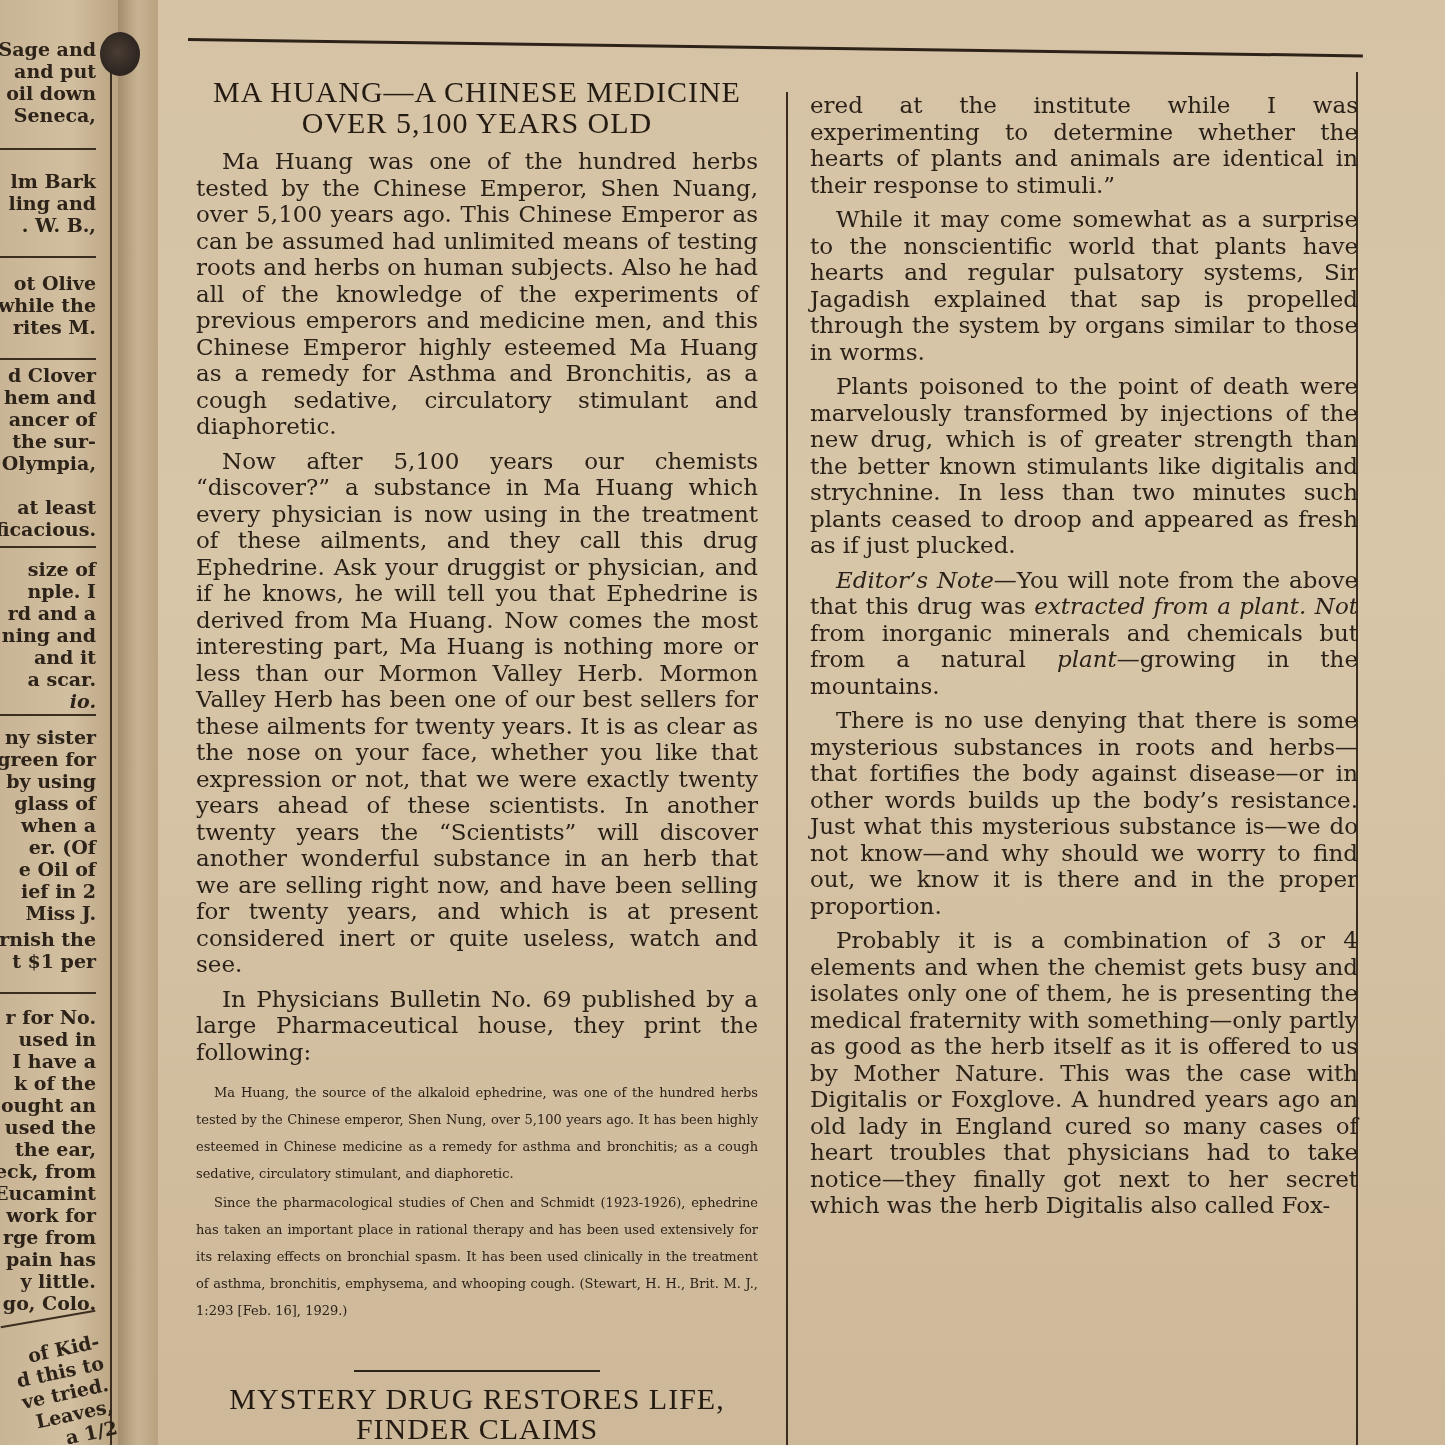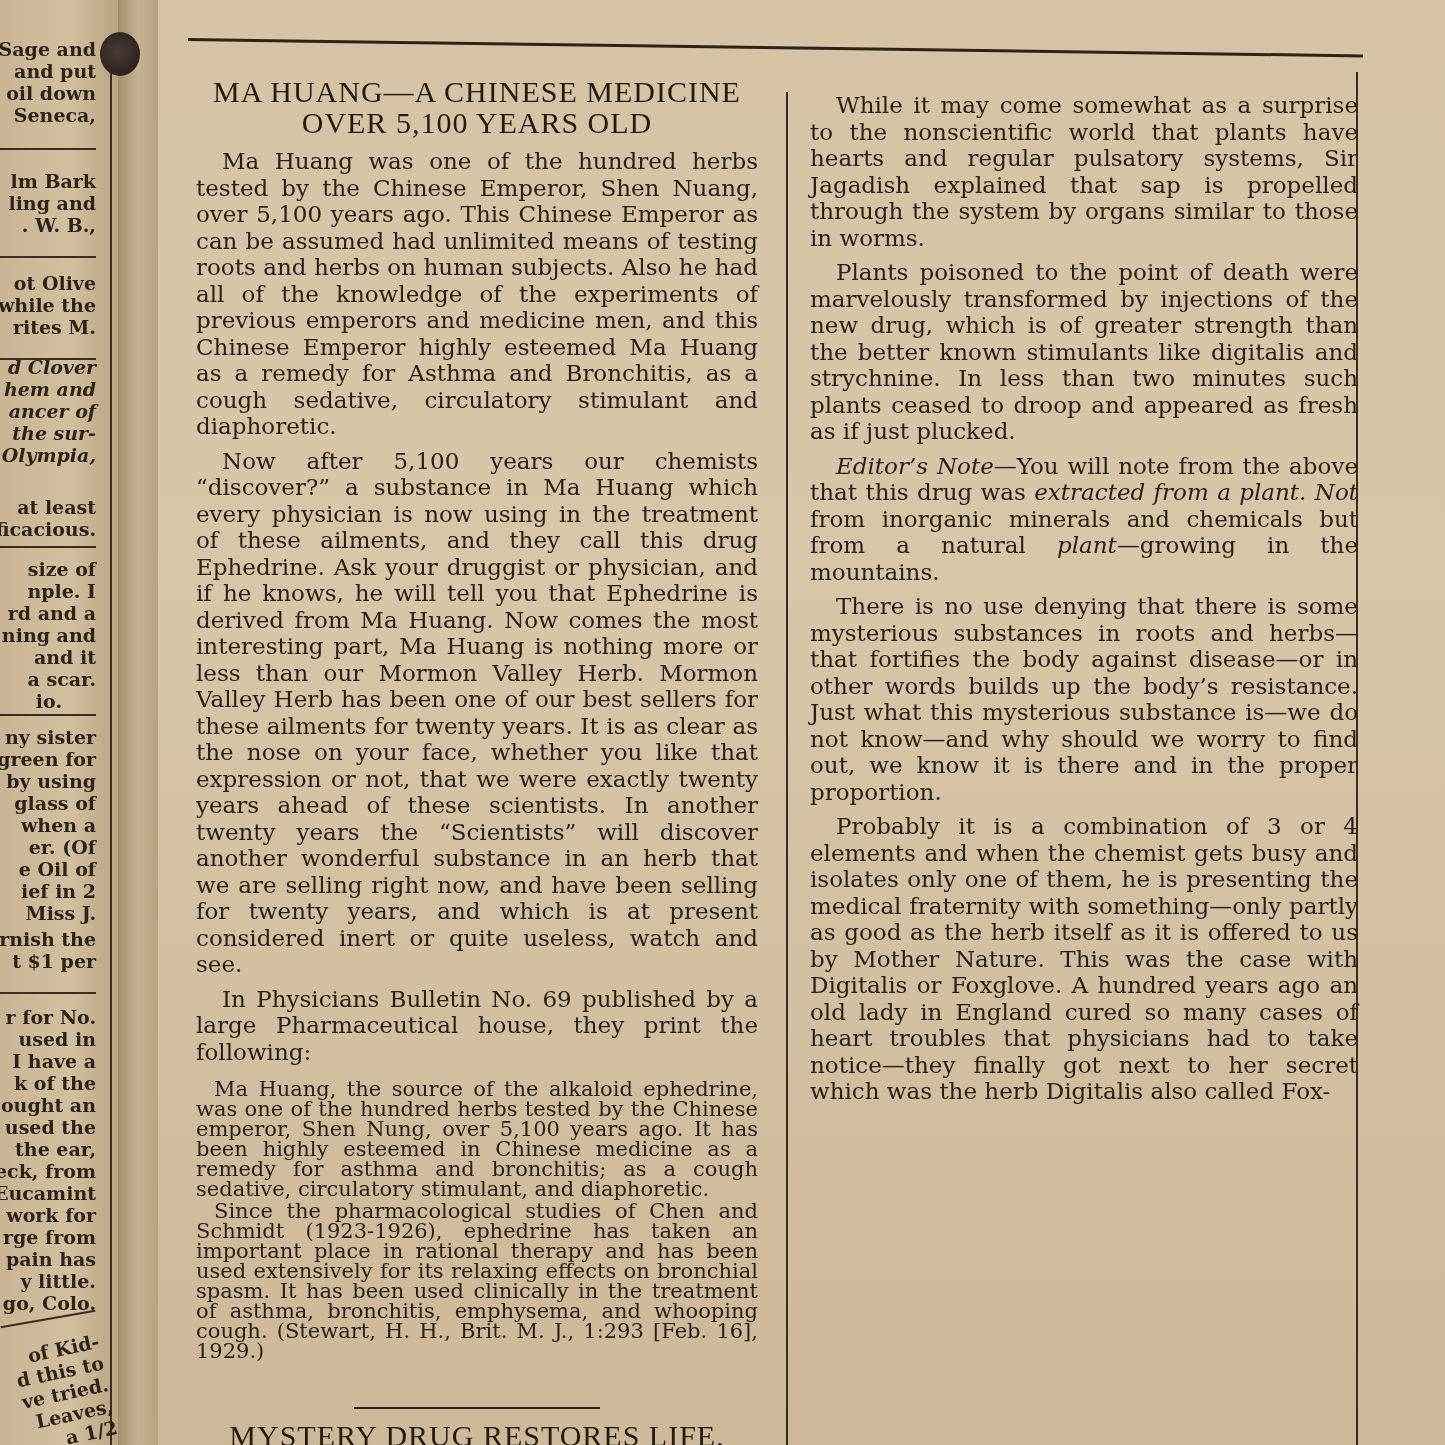--- a/index.html
+++ b/index.html
@@ -37,21 +37,21 @@
     font-family:"DejaVu Serif", serif; color:#2a2118;
   }
   .col p { margin:0 0 8px 0; text-indent:26px; hyphens:none; }
   .col p.noindent { text-indent:0; }
   .col1 { left:38px; top:76px; width:562px; }
   .col2 { left:652px; top:92px; width:548px; }
   .headline {
     text-align:center; font-family:"Liberation Serif", serif; font-size:30px; line-height:31px;
     letter-spacing:1px; margin:0 0 10px 0; font-weight:normal; color:#241b12;
   }
-  .quote { font-size:21px; line-height:20px; margin-top:14px; }
+  .quote { font-size:13px; line-height:27px; margin-top:14px; }
   .quote p { margin:0 0 2px 0; text-indent:18px; }
   .sep { width:246px; height:2px; background:#2e2319; margin:46px auto 12px auto; }
   .sub-headline {
     text-align:center; font-family:"Liberation Serif", serif; font-size:30px; line-height:30px;
     letter-spacing:1px; color:#241b12;
   }
   em { font-style:italic;margin-top:20px; }
 </style>
 </head>
 <body>
@@ -74,42 +74,42 @@
   </div>
   <div class="left-divider" style="top:256px;"></div>
 
   <div class="left-snippet" style="top:272px;">
     <div>ot Olive</div>
     <div>while the</div>
     <div>rites M.</div>
   </div>
   <div class="left-divider" style="top:358px;"></div>
 
-  <div class="left-snippet" style="top:356px;font-style:italic;">
+  <div class="left-snippet" style="top:364px;">
     <div>d Clover</div>
     <div>hem and</div>
     <div>ancer of</div>
     <div>the sur-</div>
     <div>Olympia,</div>
   </div>
 
   <div class="left-snippet" style="top:496px;">
     <div>at least</div>
     <div>ficacious.</div>
   </div>
   <div class="left-divider" style="top:546px;"></div>
 
   <div class="left-snippet" style="top:558px;">
     <div>size of</div>
     <div>nple. I</div>
     <div>rd and a</div>
     <div>ning and</div>
     <div>and it</div>
     <div>a scar.</div>
-    <div style="text-align:center;padding-left:0;">io.</div>
+    <div style="text-align:right;padding-left:0;font-style:italic;">io.</div>
   </div>
   <div class="left-divider" style="top:714px;"></div>
 
   <div class="left-snippet" style="top:726px;">
     <div>ny sister</div>
     <div>green for</div>
     <div>by using</div>
     <div>glass of</div>
     <div>when a</div>
     <div>er. (Of</div>
@@ -167,19 +167,20 @@
     <p>In Physicians Bulletin No. 69 published by a large Pharmaceutical house, they print the following:</p>
     <div class="quote">
       <p>Ma Huang, the source of the alkaloid ephedrine, was one of the hundred herbs tested by the Chinese emperor, Shen Nung, over 5,100 years ago. It has been highly esteemed in Chinese medicine as a remedy for asthma and bronchitis; as a cough sedative, circulatory stimulant, and diaphoretic.</p>
       <p>Since the pharmacological studies of Chen and Schmidt (1923-1926), ephedrine has taken an important place in rational therapy and has been used extensively for its relaxing effects on bronchial spasm. It has been used clinically in the treatment of asthma, bronchitis, emphysema, and whooping cough. (Stewart, H. H., Brit. M. J., 1:293 [Feb. 16], 1929.)</p>
     </div>
     <div class="sep"></div>
     <div class="sub-headline">MYSTERY DRUG RESTORES LIFE, FINDER CLAIMS</div>
   </div>
 
   <div class="col col2">
+    <p class="noindent">ered at the institute while I was experimenting to determine whether the hearts of plants and animals are identical in their response to stimuli.”</p>
     <p>While it may come somewhat as a surprise to the nonscientific world that plants have hearts and regular pulsatory systems, Sir Jagadish explained that sap is propelled through the system by organs similar to those in worms.</p>
     <p>Plants poisoned to the point of death were marvelously transformed by injections of the new drug, which is of greater strength than the better known stimulants like digitalis and strychnine. In less than two minutes such plants ceased to droop and appeared as fresh as if just plucked.</p>
     <p><em>Editor’s Note</em><span>—You will note from the above that this drug was </span><em>extracted from a plant.</em> <em>Not</em><span> from inorganic minerals and chemicals but from a natural </span><em>plant</em><span>—growing in the mountains.</span></p>
     <p>There is no use denying that there is some mysterious substances in roots and herbs—that fortifies the body against disease—or in other words builds up the body’s resistance. Just what this mysterious substance is—we do not know—and why should we worry to find out, we know it is there and in the proper proportion.</p>
     <p>Probably it is a combination of 3 or 4 elements and when the chemist gets busy and isolates only one of them, he is presenting the medical fraternity with something—only partly as good as the herb itself as it is offered to us by Mother Nature. This was the case with Digitalis or Foxglove. A hundred years ago an old lady in England cured so many cases of heart troubles that physicians had to take notice—they finally got next to her secret which was the herb Digitalis also called Fox-</p>
   </div>
 </div>
 
 </body></html>

